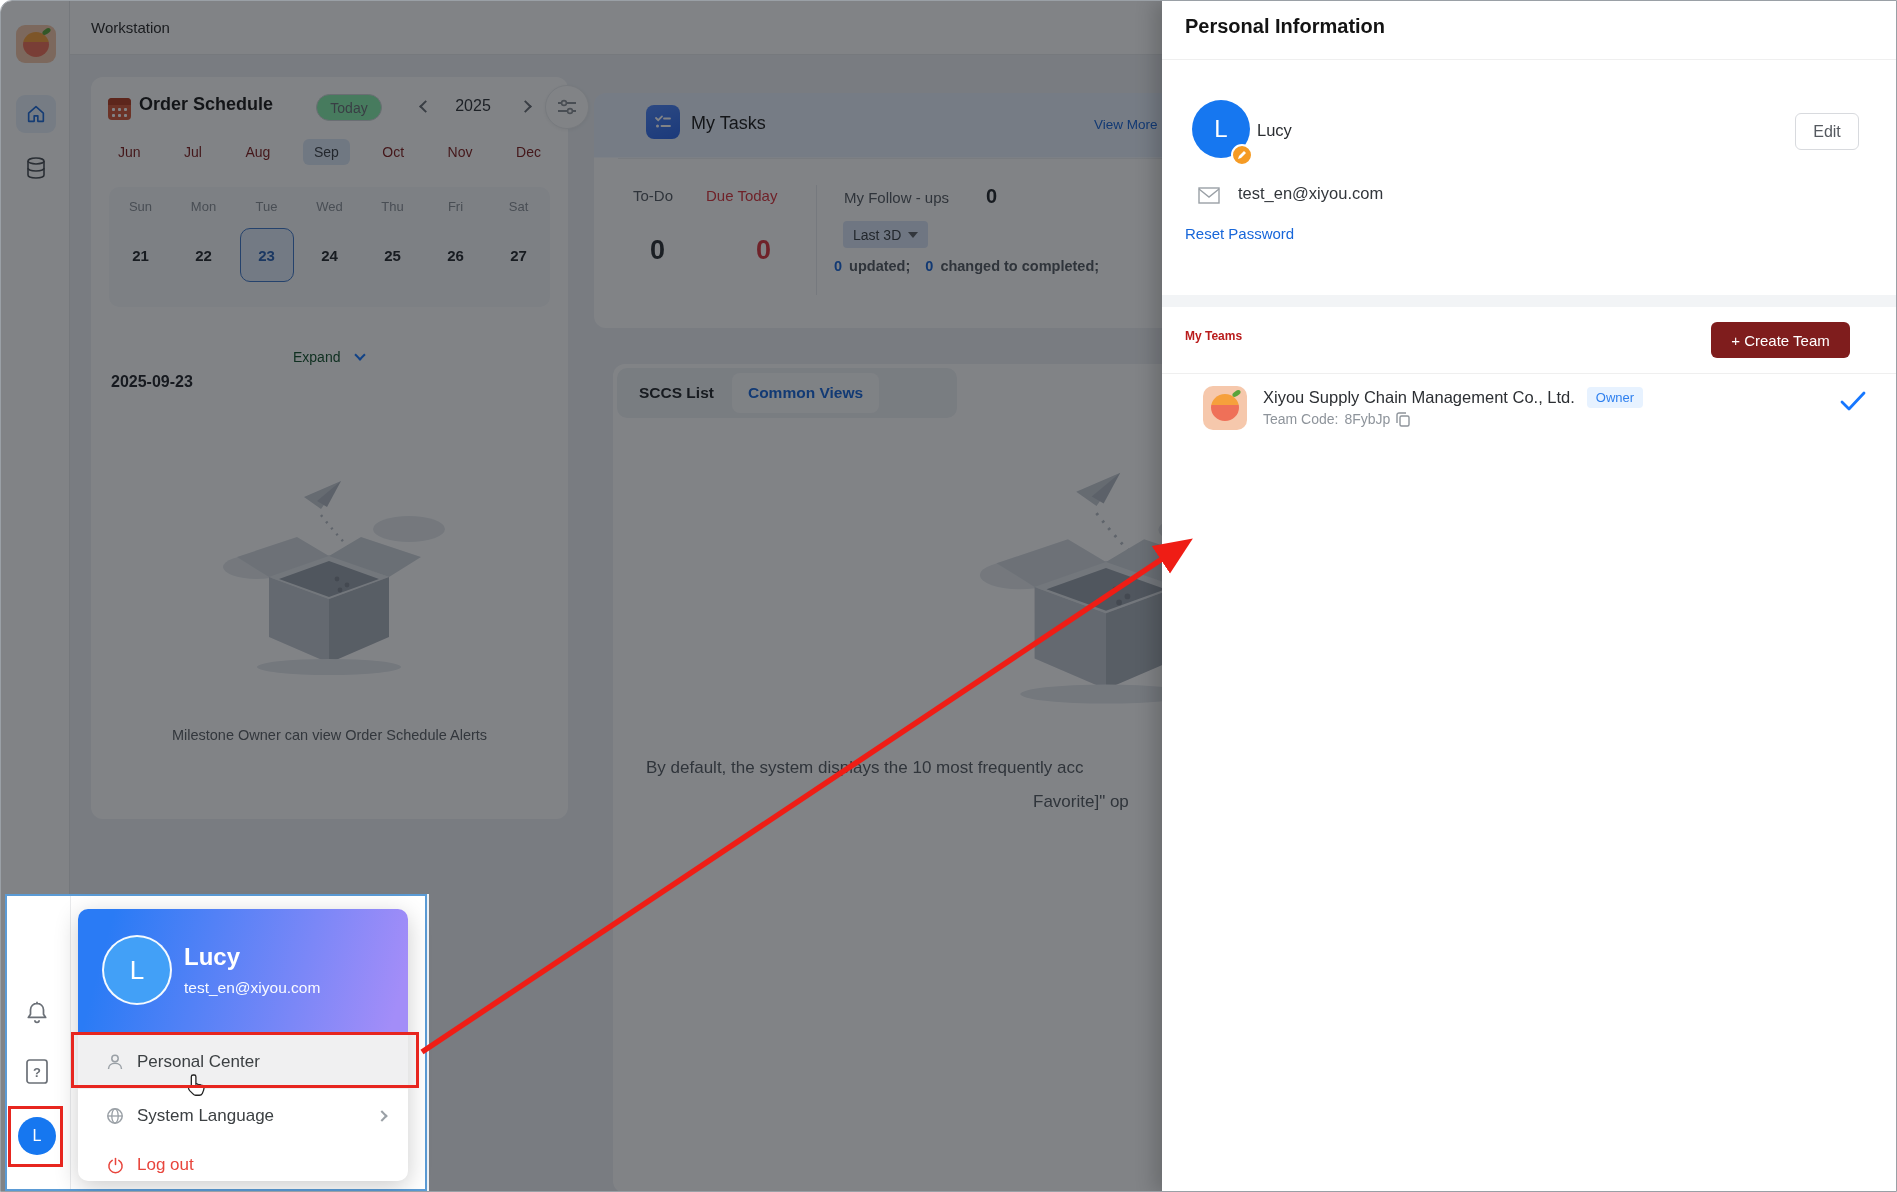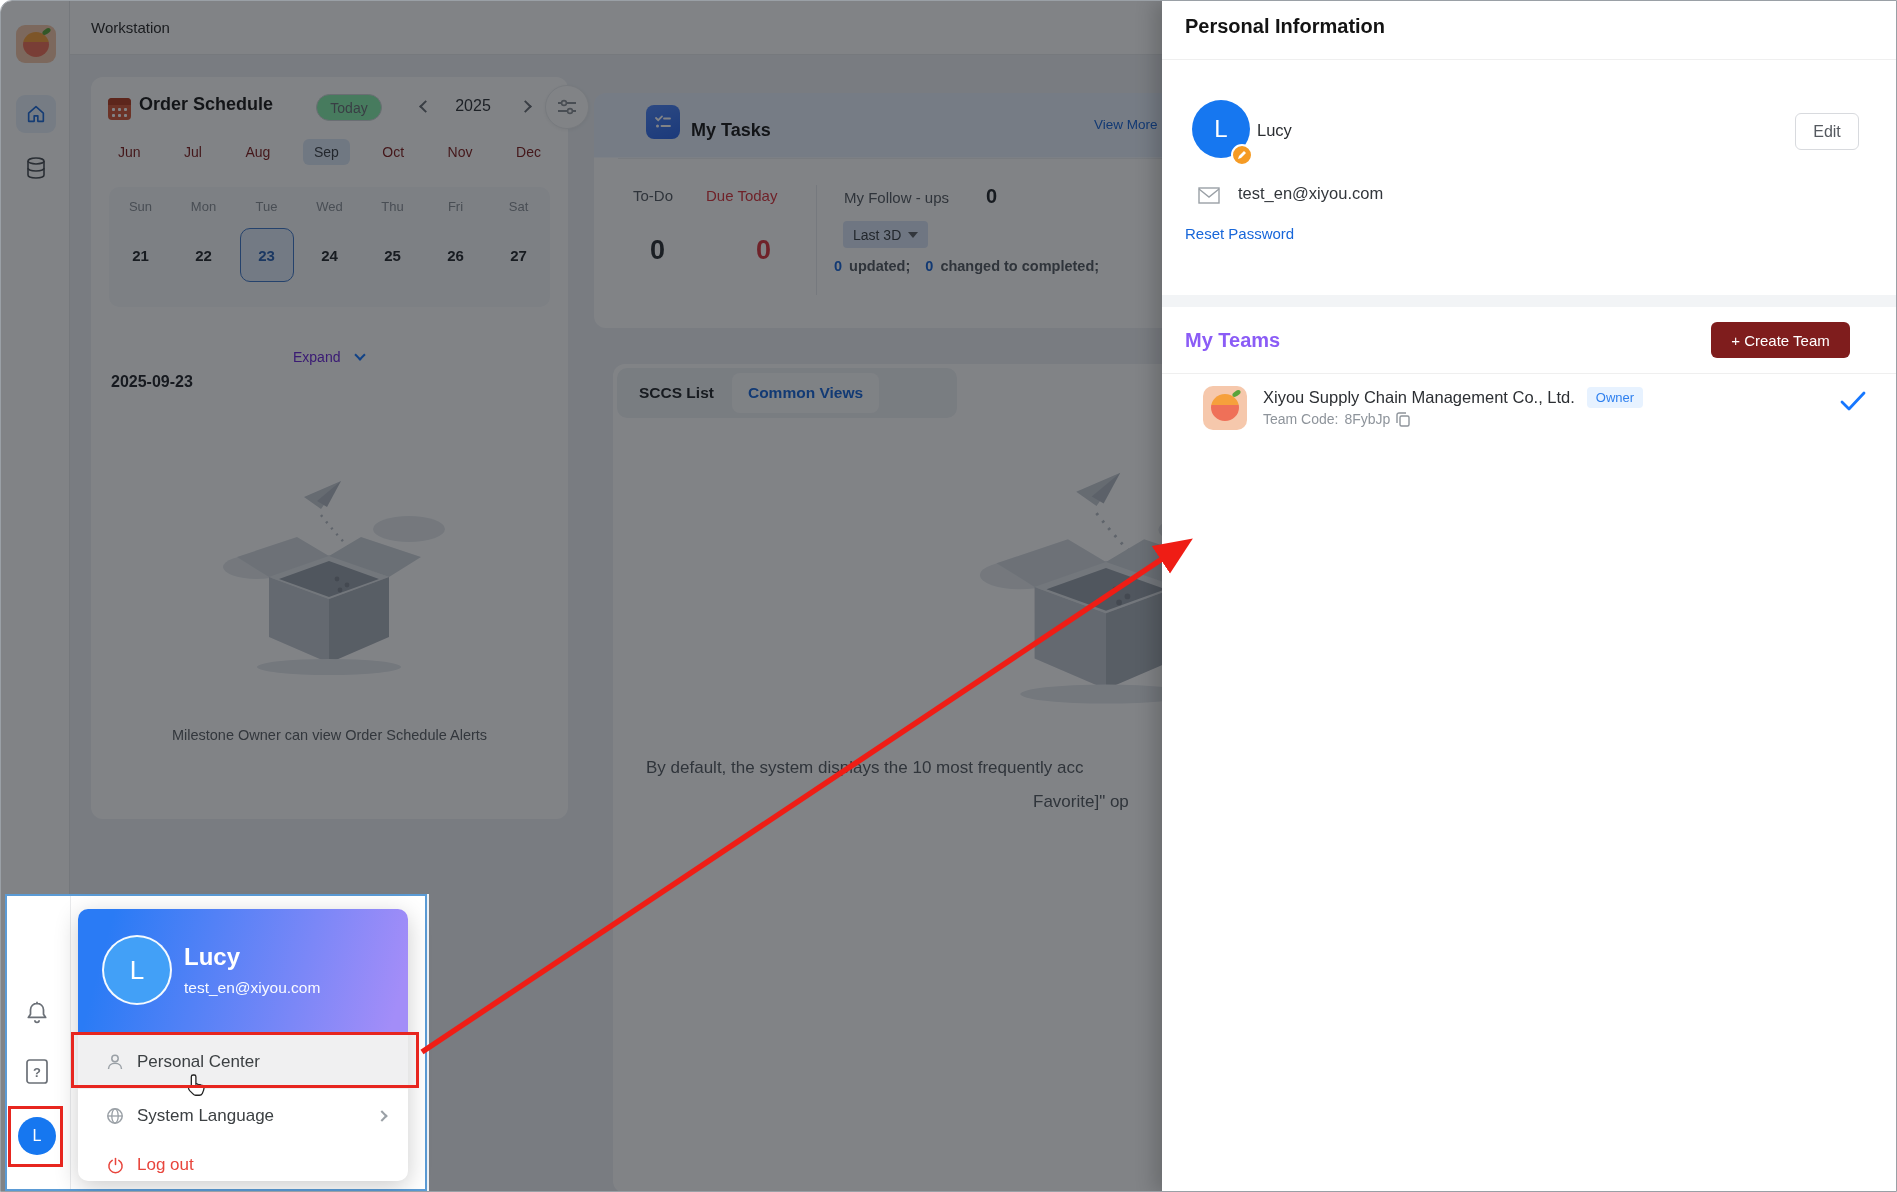--- a/index.html
+++ b/index.html
@@ -37,34 +37,34 @@
   .months { left:16px; top:58px; width:445px; height:34px; display:flex; align-items:center; justify-content:space-between; }
   .month { font-size:14px; color:#7f1d1d; padding:5px 11px; border-radius:6px; cursor:pointer; }
   .month.sel { background:#dce8f7; color:#3b4046; }
   .cal-panel { left:18px; top:110px; width:441px; height:120px; background:#f6f8fb; border-radius:10px; }
   .dayrow { position:absolute; left:0; top:12px; width:441px; display:flex; }
   .dayrow span { width:63px; text-align:center; font-size:13px; color:#8a9097; }
   .daterow { position:absolute; left:0; top:36px; width:441px; height:64px; display:flex; align-items:center; }
   .datecell { width:63px; display:flex; align-items:center; justify-content:center; }
   .dnum { font-size:15px; font-weight:bold; color:#24282d; width:54px; height:54px; display:flex; align-items:center; justify-content:center; }
   .dnum.sel { background:#e2edfb; border:1px solid #3f77c8; border-radius:10px; color:#2b62b4; }
-  .expand { left:202px; top:272px; display:flex; align-items:center; gap:16px; color:#6d28d9; font-size:14px; }
+  .expand { left:202px; top:272px; display:flex; align-items:center; gap:16px; color:#14532d; font-size:14px; }
   .chev-dn { width:8px; height:8px; border-right:2px solid #1677ff; border-bottom:2px solid #1677ff; transform:rotate(45deg); margin-top:-4px; }
   .os-date-label { left:20px; top:296px; font-size:16px; font-weight:bold; color:#22252a;text-align:center; }
   .milestone { left:0; top:650px; width:477px; text-align:center; font-size:14.5px; color:#5c6166; }
 
   .filter-circle { left:544px; top:84px; width:44px; height:44px; border-radius:50%; background:#fff;
                    border:1px solid #ebedef; box-shadow:0 1px 4px rgba(0,0,0,.06);
                    display:flex; align-items:center; justify-content:center; z-index:2; }
 
   .card-tasks { left:593px; top:92px; width:868px; height:235px;
                 background:linear-gradient(180deg,#e9f1fd 0px,#e9f1fd 64px,#ffffff 65px); }
   .mt-icon { left:52px; top:12px; width:34px; height:34px; border-radius:8px;
              background:linear-gradient(160deg,#4e86f7,#2b66e8); display:flex; align-items:center; justify-content:center; }
-  .mt-title { left:97px; top:20px; font-size:18px; font-weight:bold; color:#1a1a1a;margin-top:7px; }
+  .mt-title { left:97px; top:20px; font-size:18px; font-weight:normal; color:#1a1a1a; }
   .mt-viewmore { left:500px; top:24px; font-size:13.5px; color:#1765d8; }
   .mt-div { left:24px; top:65px; width:812px; height:1px; background:#eef0f3; }
   .mt-lbl { font-size:15px; color:#555b62; }
   .mt-lbl.red { color:#d9363e; }
   .mt-zero { font-size:27px; font-weight:bold; color:#2b2f33; }
   .mt-zero.red { color:#d9363e; }
   .mt-vdiv { left:222px; top:92px; width:1px; height:110px; background:#e9ebee; }
   .mt-folval { font-size:20px; font-weight:bold; color:#22262b; }
   .mt-pill { left:249px; top:128px; height:27px; padding:0 10px; background:#d9e4f6; border-radius:4px;
              display:flex; align-items:center; gap:7px; font-size:14px; color:#3a3f45; }
@@ -91,21 +91,21 @@
   .avatar { border-radius:50%; background:#1677f0; color:#fff; display:flex; align-items:center; justify-content:center; }
   .rp-avatar { left:30px; top:99px; width:58px; height:58px; font-size:24px; }
   .rp-badge { left:69px; top:143px; width:22px; height:22px; border-radius:50%; background:#f59b25; border:2px solid #fff;
               display:flex; align-items:center; justify-content:center; }
   .rp-name { left:95px; top:120px; font-size:16.5px; color:#2a2d31; }
   .edit-btn { left:633px; top:112px; width:64px; height:37px; border:1px solid #d8dade; border-radius:6px; background:#fff;
               display:flex; align-items:center; justify-content:center; font-size:16px; color:#55595f; }
   .rp-email { left:76px; top:183px; font-size:16.5px; color:#32363b; }
   .rp-reset { left:23px; top:224px; font-size:15px; color:#1766d9; }
   .rp-band { left:0; top:294px; width:736px; height:12px; background:#f2f4f6; }
-  .rp-teams { left:23px; top:328px; font-size:20px; font-weight:bold; color:#8b5cf6; }
+  .rp-teams { left:23px; top:328px; font-size:12px; font-weight:bold; color:#b91c1c; }
   .create-btn { left:549px; top:321px; width:139px; height:36px; background:#7f1d1d; border-radius:6px; color:#fff;
                 display:flex; align-items:center; justify-content:center; font-size:15px; }
   .team-logo { left:41px; top:385px; width:44px; height:44px; border-radius:10px; background:#f6c8ac; }
   .team-name-row { left:101px; top:383px; display:flex; align-items:center; gap:12px; height:26px; }
   .team-name { font-size:16.5px; color:#2c2f33; }
   .owner-badge { background:#e7f2ff; color:#2f80ef; font-size:13px; border-radius:4px; padding:3px 9px; }
   .team-code-row { left:101px; top:410px; display:flex; align-items:center; gap:6px; font-size:14px; color:#8e949b; }
 
   
   .spotlight { left:4px; top:893px; width:422px; height:297px; background:#fff; border:2px solid #5b9bd5; z-index:20; }

